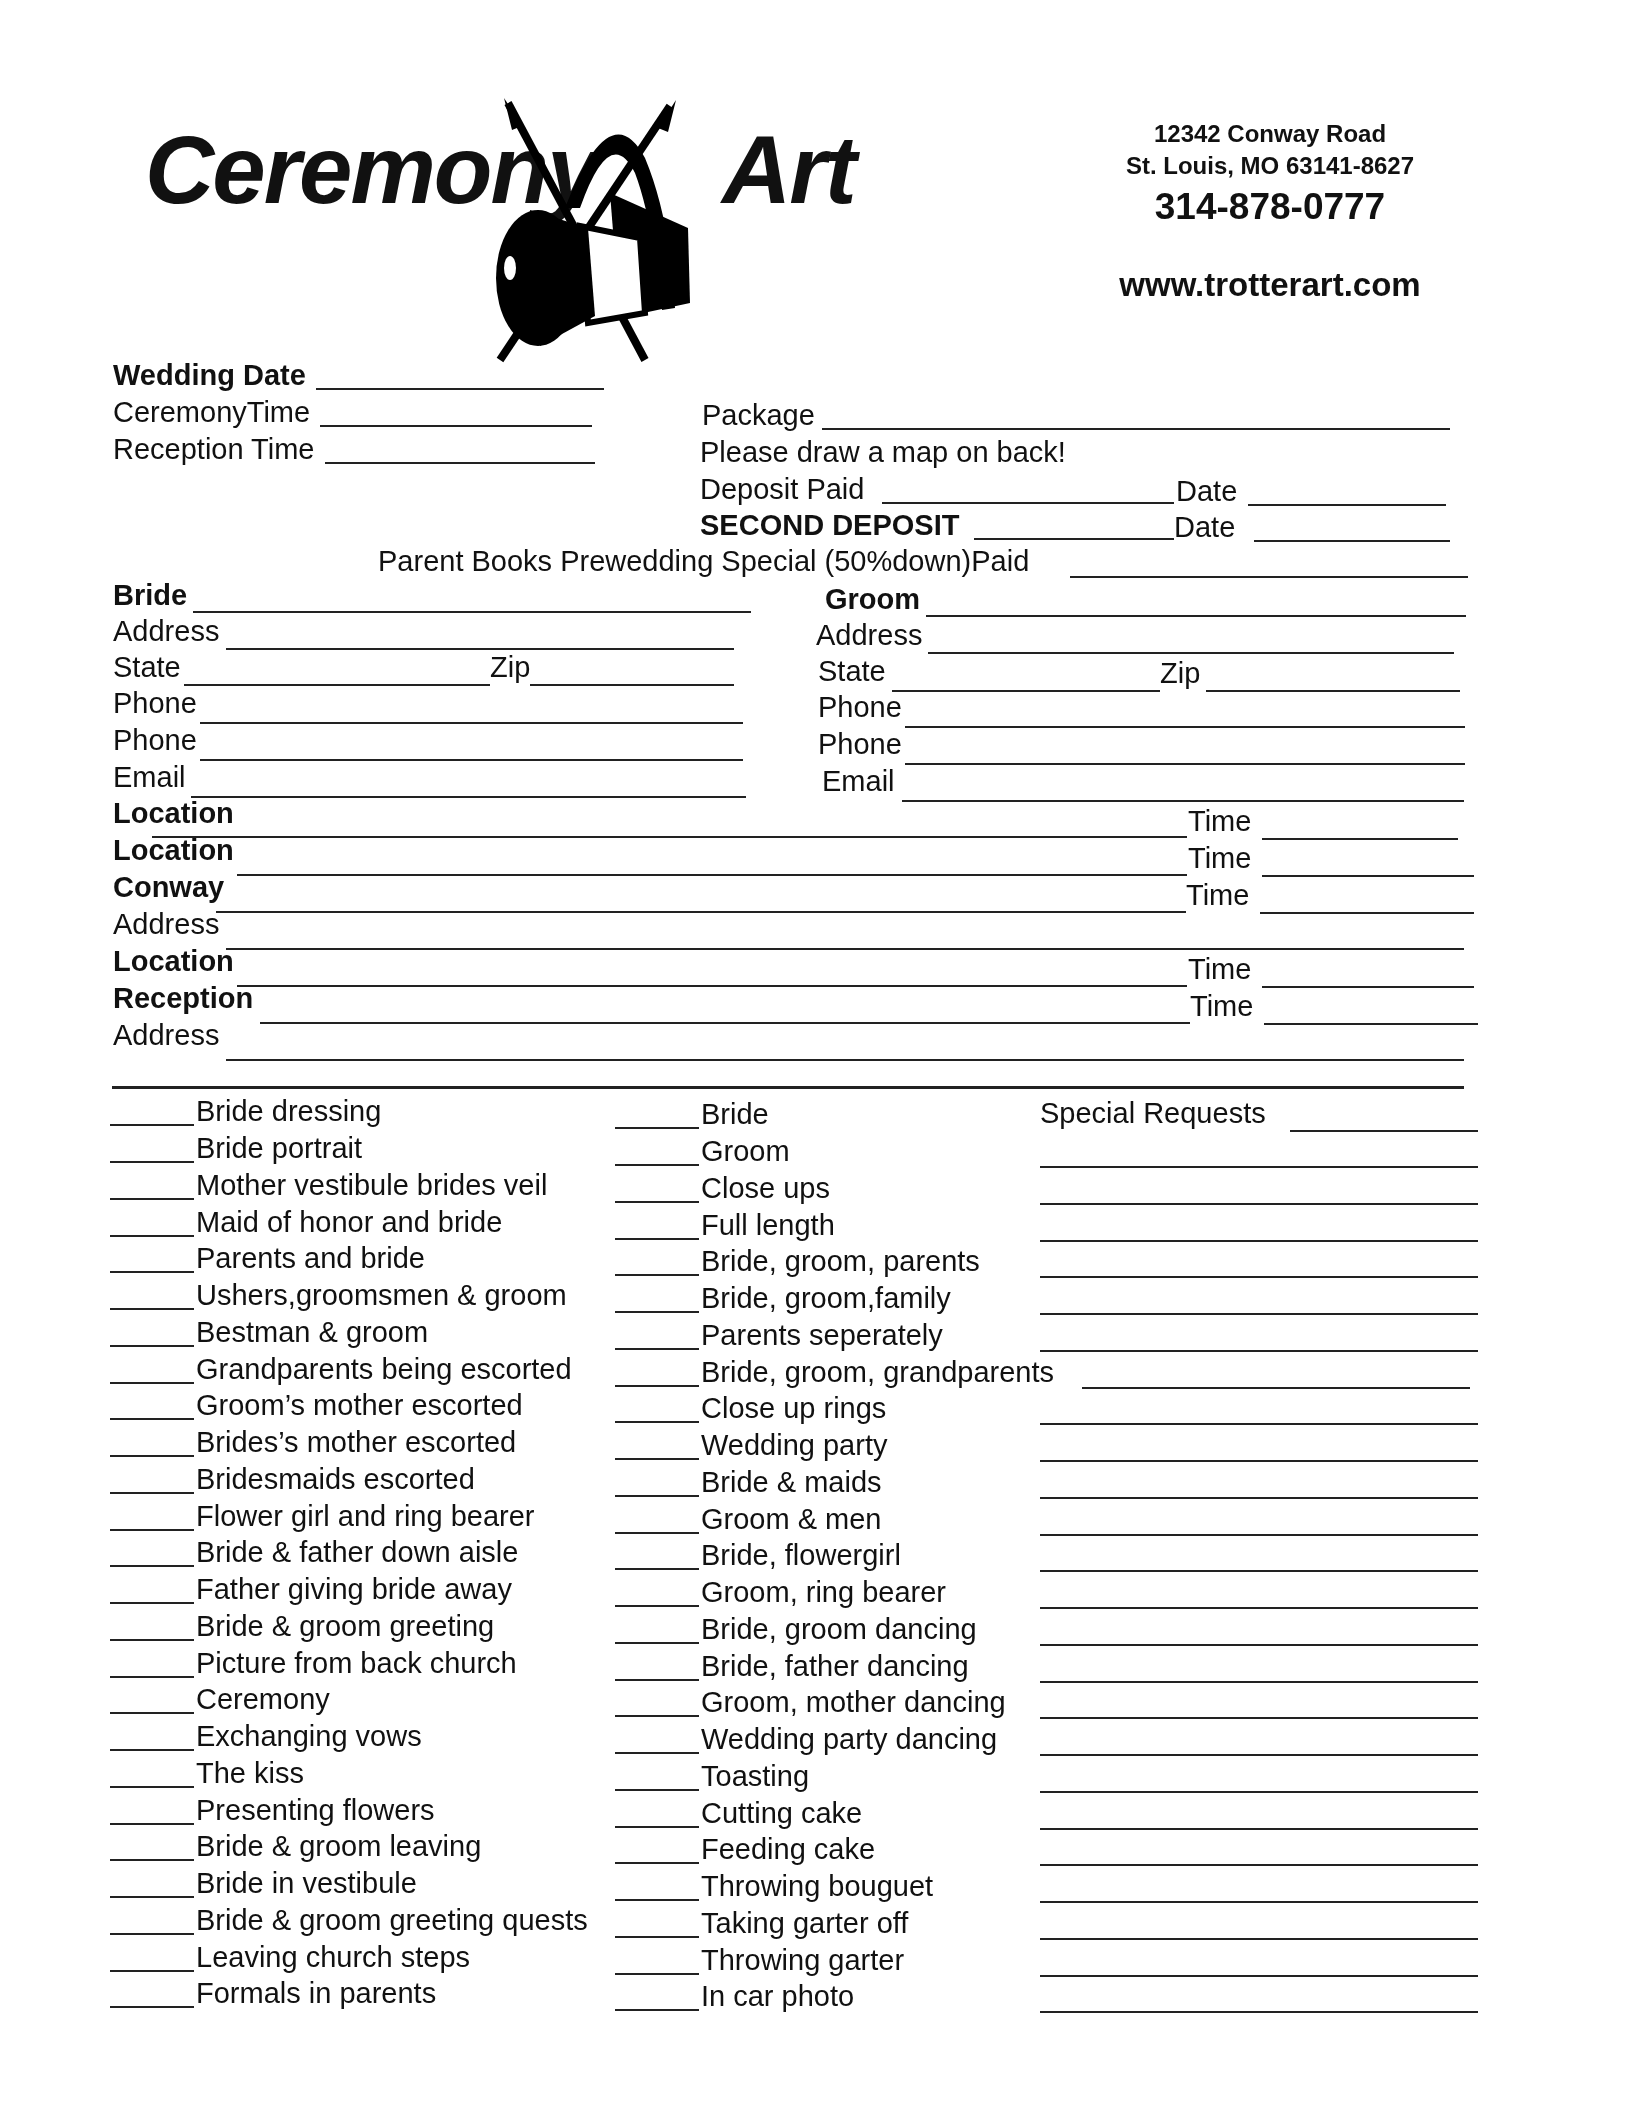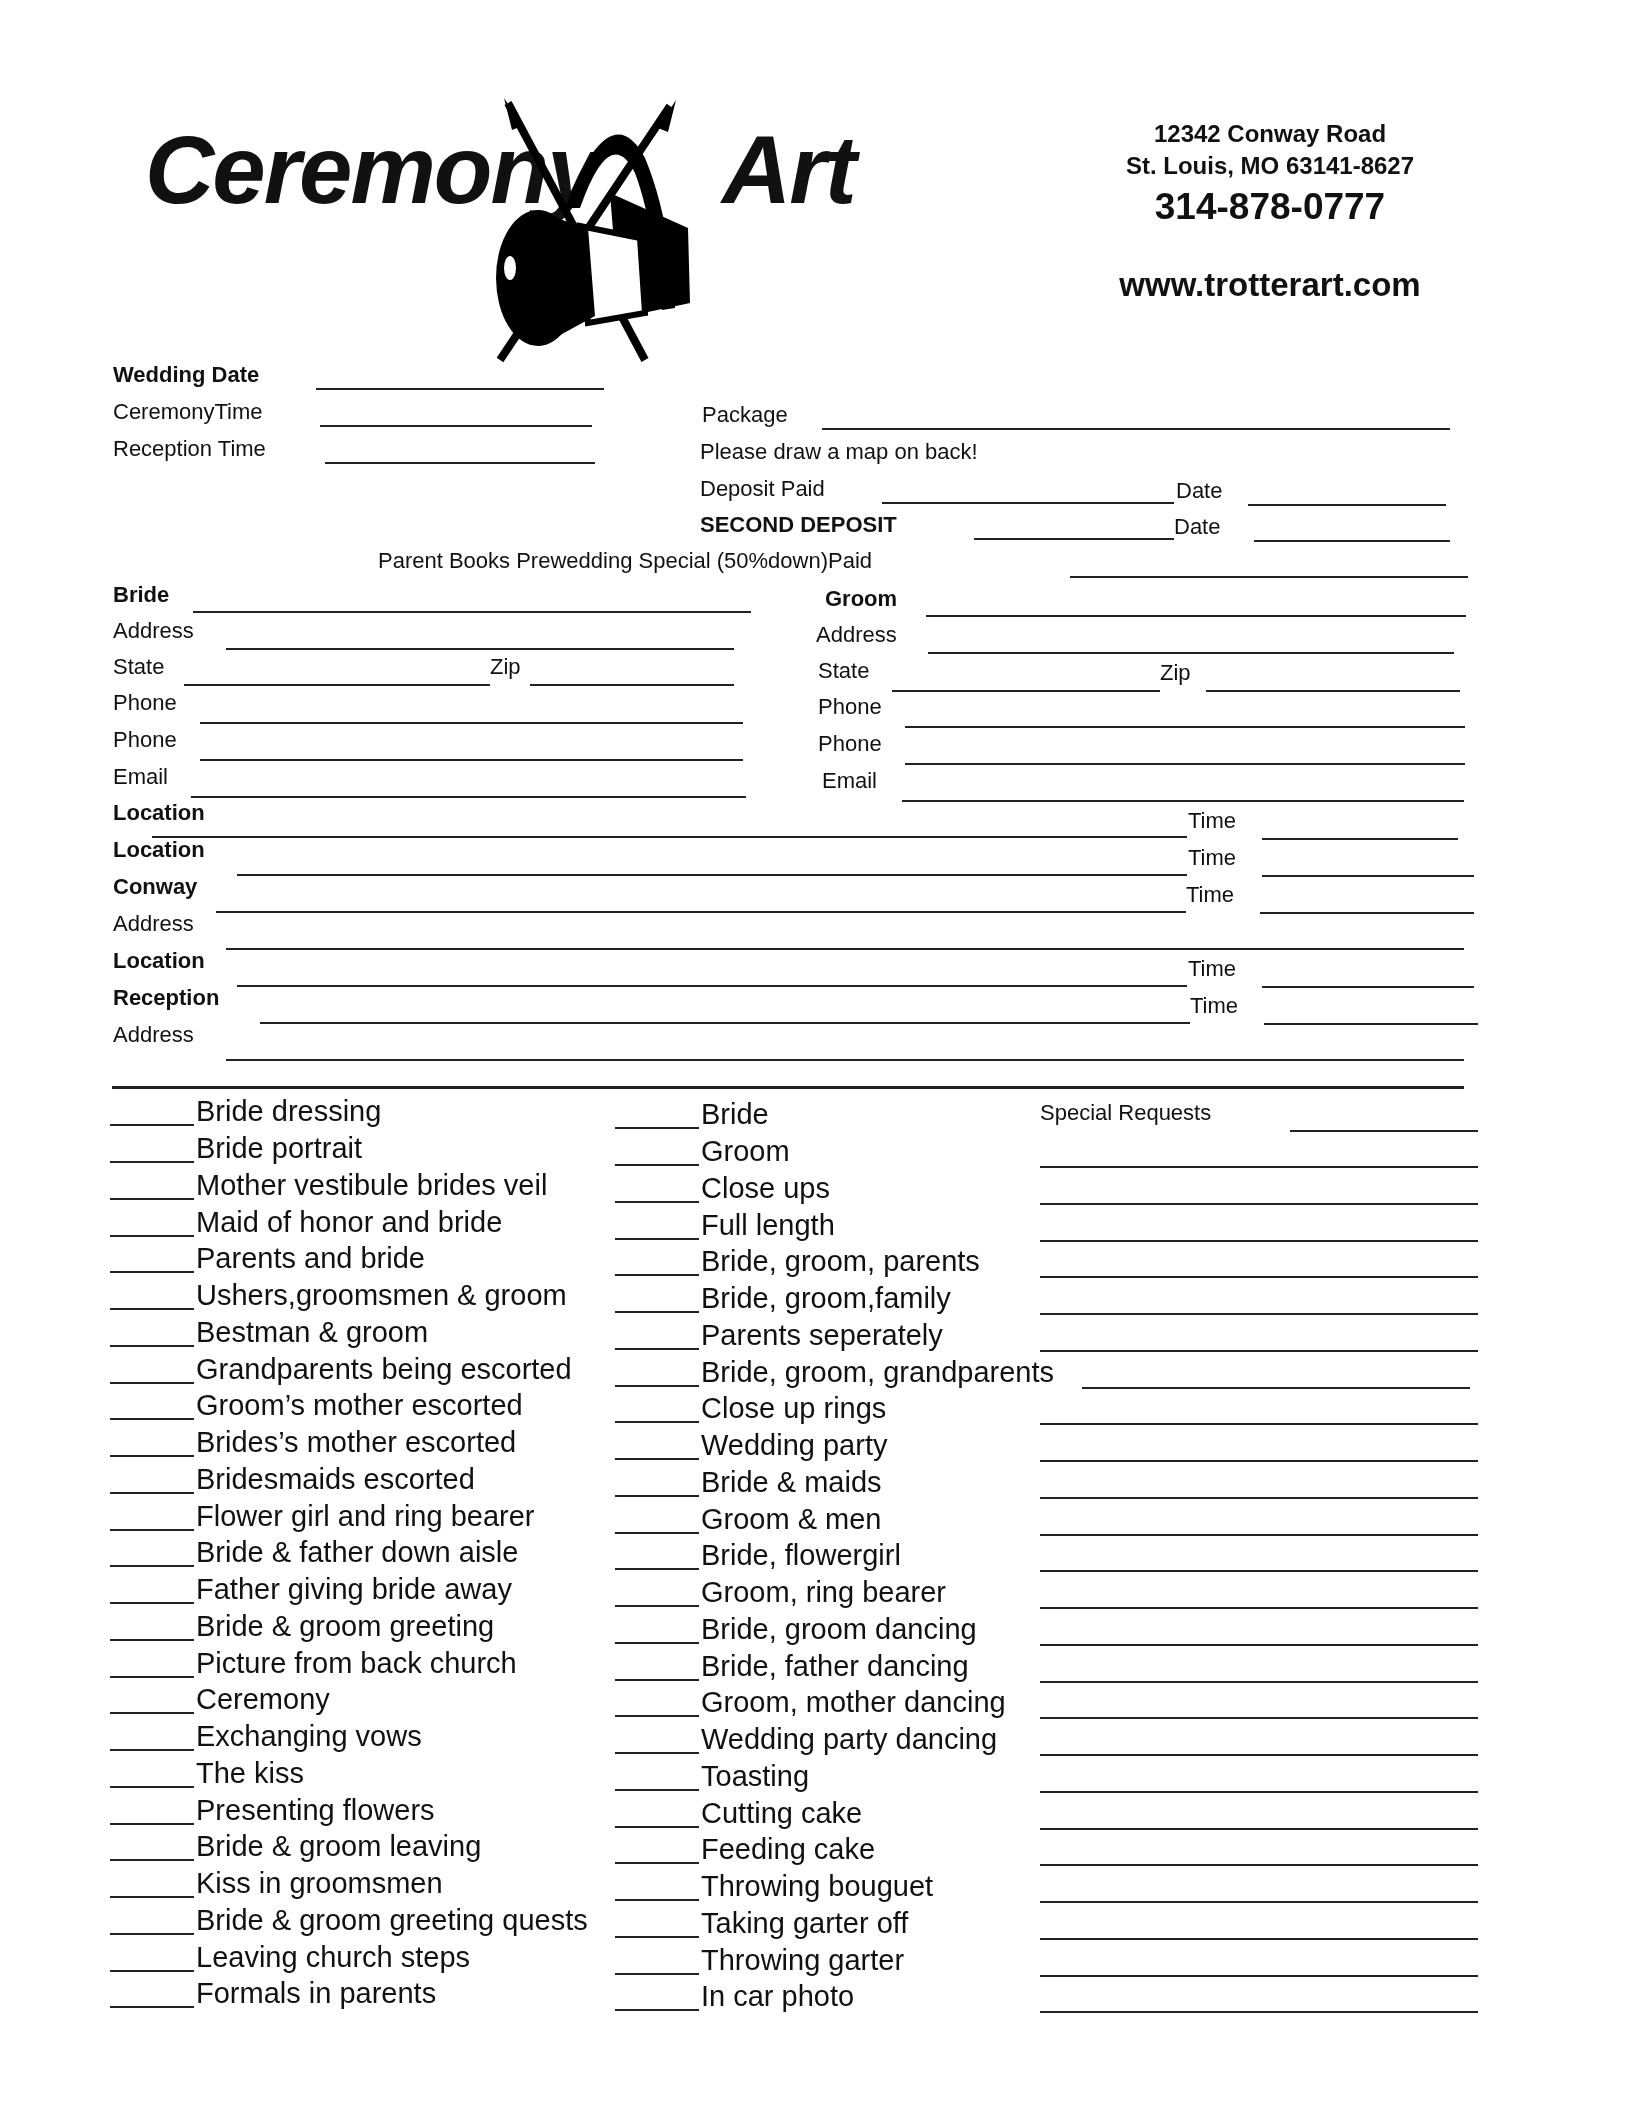--- a/index.html
+++ b/index.html
@@ -1,18 +1,18 @@
 <!DOCTYPE html>
 <html><head>
 <meta charset="utf-8">
 <style>
   html,body{margin:0;padding:0;background:#fff;}
   body{width:1645px;height:2128px;position:relative;overflow:hidden;color:#111;font-family:"Liberation Sans",sans-serif;}
   .abs{position:absolute;white-space:nowrap;}
-  .lbl{font-size:22px;line-height:34px;}
+  .lbl{font-size:29px;line-height:34px;}
   .b{font-weight:bold;}
   .line{position:absolute;height:0;border-bottom:2px solid #222;}
   .brand{font-family:"Liberation Sans",sans-serif;font-weight:bold;font-style:italic;font-size:96px;line-height:96px;letter-spacing:-2px;}
   .addr{font-weight:bold;font-size:24px;text-align:center;}
   .phone{font-weight:bold;font-size:37px;}
   .web{font-weight:bold;font-size:33px;}
   .row{position:absolute;height:36px;}
   .blank{position:absolute;left:0;bottom:4px;width:84px;border-bottom:2px solid #222;}
   .item{position:absolute;left:86px;top:0;font-size:29px;line-height:34px;white-space:nowrap;}
 </style>
@@ -207,21 +207,21 @@
   <div class="row" style="top:699px;">
       <div class="blank"></div>
       <div class="item">Presenting flowers</div>
     </div>
   <div class="row" style="top:735px;">
       <div class="blank"></div>
       <div class="item">Bride &amp; groom leaving</div>
     </div>
   <div class="row" style="top:772px;">
       <div class="blank"></div>
-      <div class="item">Kiss in groomsmen</div>
+      <div class="item">Bride in vestibule</div>
     </div>
   <div class="row" style="top:809px;">
       <div class="blank"></div>
       <div class="item">Bride &amp; groom greeting quests</div>
     </div>
   <div class="row" style="top:846px;">
       <div class="blank"></div>
       <div class="item">Leaving church steps</div>
     </div>
   <div class="row" style="top:882px;">

